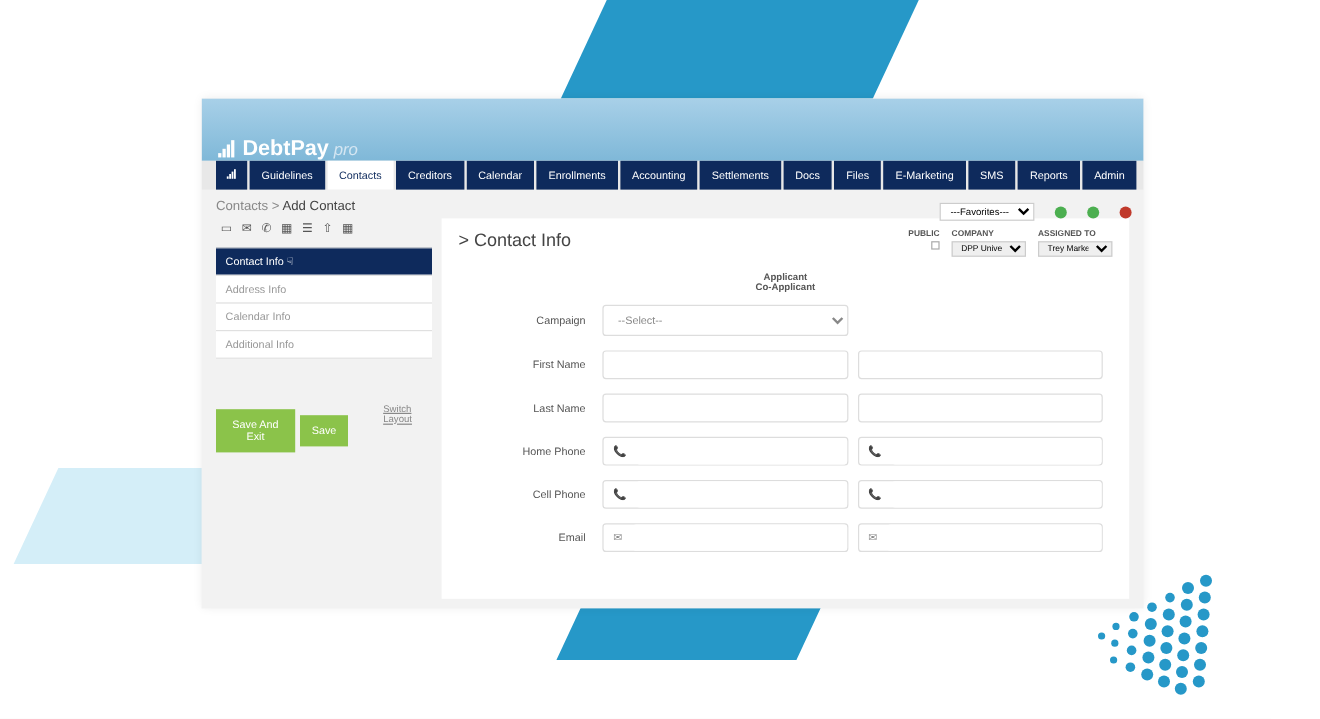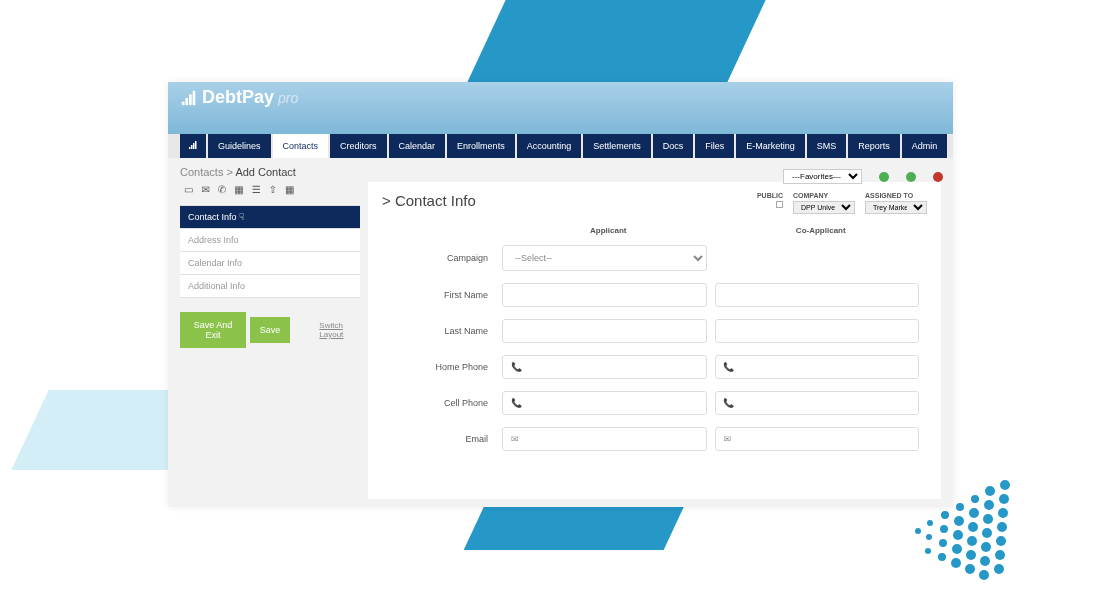--- a/index.html
+++ b/index.html
@@ -16,21 +16,21 @@
 
 
 .topbar { background: #0a1a3c; color: #fff; height: 14px; display: flex; align-items: center; padding: 0 10px; font-size: 8px; justify-content: space-between; }
 .topbar-left { display: flex; gap: 10px; align-items: center; }
 .topbar-left a { color: #7ba5d6; text-decoration: none; }
 .topbar-right { display: flex; gap: 6px; align-items: center; }
 .topbar-right .chk { width: 7px; height: 7px; background: #fff; display: inline-block; }
 
 
 .header { background: linear-gradient(#a8d0e8, #7fb8d8); height: 52px; display: flex; align-items: flex-end; padding: 0 12px; }
-.logo { color: #fff; font-size: 18px; font-weight: bold; display: flex; align-items: center; gap: 4px; margin-bottom: 26px; }
+.logo { color: #fff; font-size: 18px; font-weight: bold; display: flex; align-items: center; gap: 4px; margin-bottom: 0; }
 .logo-icon { width: 18px; height: 18px; }
 .logo .pro { font-style: italic; font-weight: normal; color: #d4e6f2; font-size: 14px; }
 
 
 .nav { background: #e8e8e8; display: flex; padding-left: 12px; }
 .nav-item { background: #0e2a5c; color: #fff; padding: 7px 10px; font-size: 9px; margin-right: 2px; cursor: pointer; }
 .nav-item.icon-only { padding: 6px 8px; }
 .nav-item.active { background: #fff; color: #0e2a5c; }
 
 
@@ -50,34 +50,34 @@
 
 .intake-select { width: 100%; background: #fff; border: 1px solid #ddd; padding: 6px 8px; font-size: 9px; color: #666; margin-bottom: 8px; position: relative; }
 .intake-select::after { content: "▾"; position: absolute; right: 8px; color: #999; }
 .icon-row { display: flex; gap: 8px; padding: 2px 4px; margin-bottom: 8px; }
 .icon-row span { color: #555; font-size: 10px; cursor: pointer; }
 .section-list { }
 .section-item { background: #fff; border-top: 1px solid #e0e0e0; padding: 6px 8px; font-size: 9px; color: #999; cursor: pointer; }
 .section-item.active { background: #0e2a5c; color: #fff; }
 .section-item:last-child { border-bottom: 1px solid #e0e0e0; }
 .btn-row { display: flex; gap: 4px; margin-top: 14px; align-items: center; }
-.btn { background: #8bc34a; color: #fff; border: none; padding: 8px 10px; font-size: 9px; cursor: pointer; }
+.btn { background: #8bc34a; color: #fff; border: none; padding: 8px 10px; font-size: 9px; cursor: pointer; margin-top: 28px; }
 .switch-link { font-size: 8px; color: #888; text-decoration: underline; margin-left: 25px; cursor: pointer; }
 
 
 .main-head { display: flex; justify-content: space-between; align-items: flex-start; margin-bottom: 12px; }
 .main-title { font-size: 15px; color: #444; font-weight: normal; }
 .meta-boxes { display: flex; gap: 10px; font-size: 7px; }
 .meta-box { }
 .meta-box label { color: #555; font-weight: bold; display: block; margin-bottom: 2px; font-size: 7px; }
 .meta-box select { font-size: 7px; border: 1px solid #ccc; padding: 1px 3px; width: 62px; }
 .meta-box.public { text-align: right; }
 .meta-box .chk2 { width: 7px; height: 7px; border: 1px solid #aaa; display: inline-block; }
 
-.col-headers { display: flex; margin-bottom: 10px; }
+.col-headers { display: flex; margin-bottom: 10px; flex-direction: column; }
 .col-label { width: 120px; }
 .col-h { flex: 1; text-align: center; font-size: 8px; font-weight: bold; color: #555; }
 
 .form-row { display: flex; align-items: center; margin-bottom: 12px; }
 .form-label { width: 120px; text-align: right; padding-right: 14px; font-size: 9px; color: #555; }
 .form-field { flex: 1; margin-right: 8px; }
 .form-field input, .form-field select, .input-group { width: 100%; border: 1px solid #ddd; border-radius: 3px; padding: 6px 8px; font-size: 9px; background: #fff; }
 .form-field select { color: #888; }
 .input-group { display: flex; align-items: center; padding: 0; }
 .input-group .ig-icon { padding: 6px 8px; color: #888; font-size: 9px; border-right: none; }

